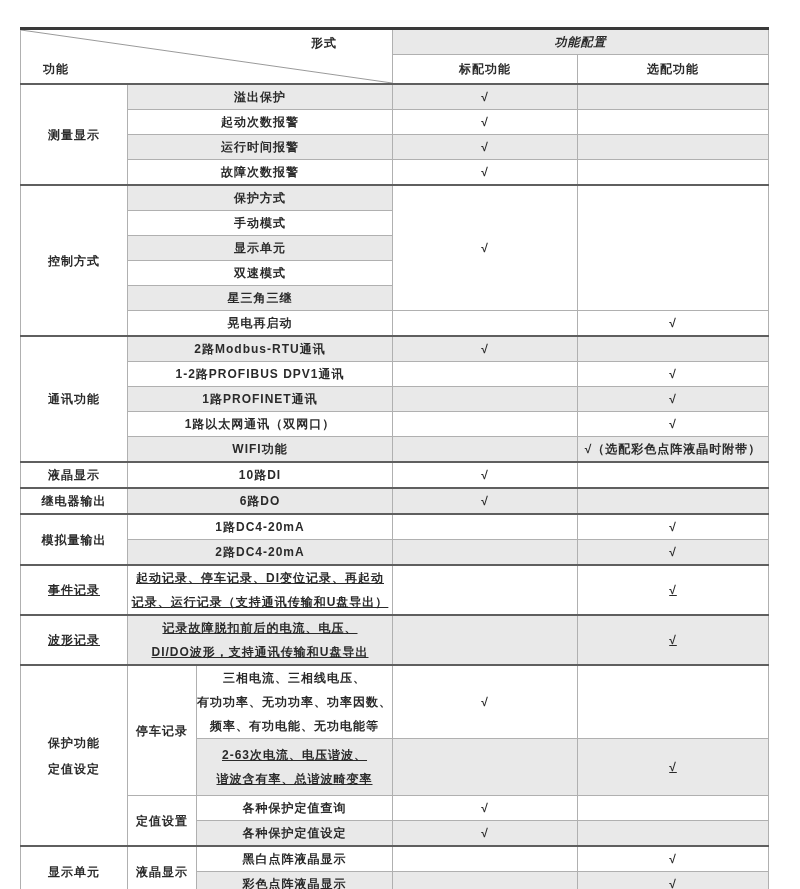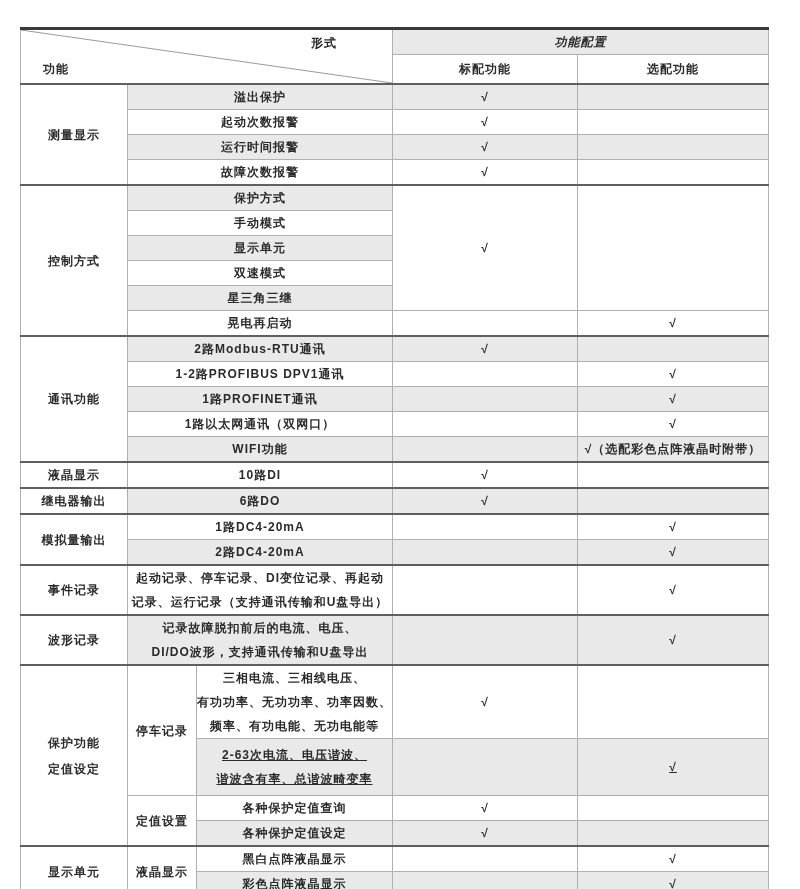--- a/index.html
+++ b/index.html
@@ -7,21 +7,21 @@
         font-family:"Liberation Sans","DejaVu Sans",sans-serif;padding-left:28px;}
   .table-wrap{position:absolute;left:20px;top:27px;}
   table{border-collapse:collapse;table-layout:fixed;width:748px;
         border-top:3px solid #3a3a3a;border-bottom:3px solid #3a3a3a;
         border-left:1px solid #aaaaaa;border-right:1px solid #aaaaaa;}
   td{border:1px solid #b0b0b0;text-align:center;vertical-align:middle;
      font-size:12px;font-weight:bold;color:#2a2a2a;letter-spacing:1px;
      padding:0;line-height:24px;height:24px;overflow:hidden;}
   tr.gs > td{border-top:2px solid #5f5f5f;margin-top:8px;}
   tr.h28 td{height:28px;}
-  tr.h48 td{height:48px;}
+  tr.h48 td{height:48px;text-decoration:underline;}
   tr.h56 td{height:56px;text-decoration:underline;}
   tr.h72 td{height:72px;}
   .gray{background:#e9e9e9;}
   .corner{position:relative;background:#ffffff;}
   .corner .diag{position:absolute;left:0;top:0;width:100%;height:100%;display:block;}
   .corner .form-label{position:absolute;right:55px;top:3px;line-height:20px;}
   .corner .func-label{position:absolute;left:22px;bottom:4px;line-height:20px;margin-top:36px;}
   .config-title{background:#e9e9e9;font-style:italic;}
   .feat div, .glabel div{line-height:24px;}
   .glabel2 div{line-height:26px;}

